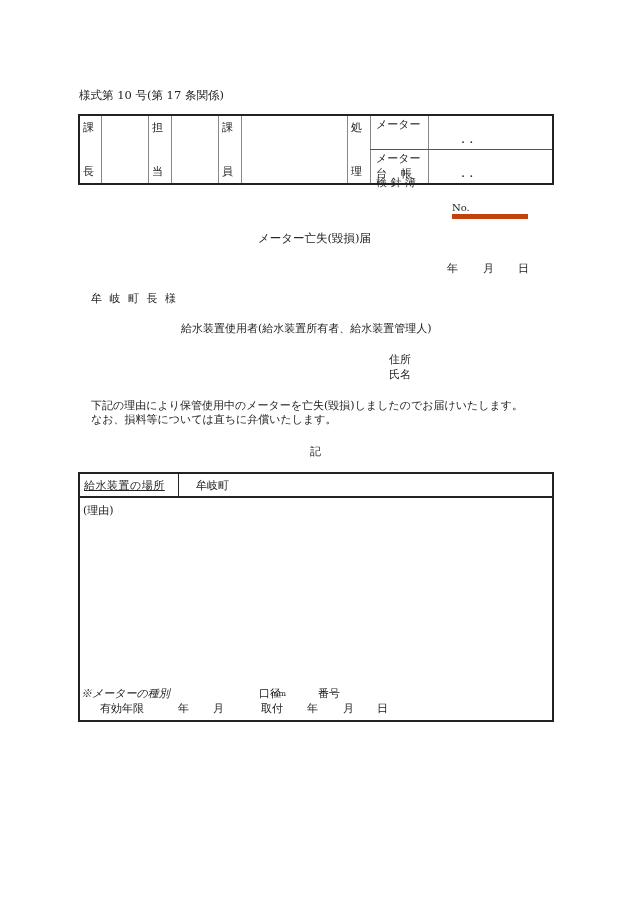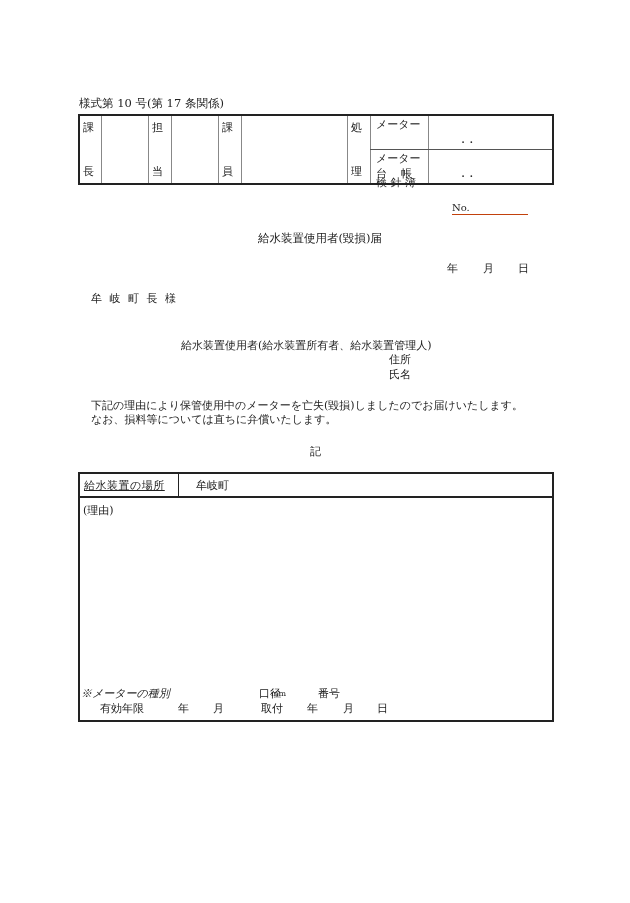--- a/index.html
+++ b/index.html
@@ -6,21 +6,21 @@
   body { width:630px; height:903px; position:relative; overflow:hidden;
     font-family:"DejaVu Serif","Liberation Serif",serif; color:#222; font-size:11px; }
   .abs { position:absolute; white-space:nowrap; line-height:1; }
   .box { position:absolute; box-sizing:border-box; }
   .vline { position:absolute; width:1px; background:#888; }
   .hline { position:absolute; height:1px; background:#555; }
 </style>
 </head>
 <body>
 
-<div class="abs" style="left:79px;top:98px;font-size:11.5px;">様式第 10 号(第 17 条関係)</div>
+<div class="abs" style="left:79px;top:90px;font-size:11.5px;">様式第 10 号(第 17 条関係)</div>
 
 <div class="box" style="left:78px;top:114px;width:476px;height:71px;border:2px solid #222;"></div>
 <div class="vline" style="left:101px;top:116px;height:67px;"></div>
 <div class="vline" style="left:148px;top:116px;height:67px;"></div>
 <div class="vline" style="left:171px;top:116px;height:67px;"></div>
 <div class="vline" style="left:218px;top:116px;height:67px;"></div>
 <div class="vline" style="left:241px;top:116px;height:67px;"></div>
 <div class="vline" style="left:347px;top:116px;height:67px;"></div>
 <div class="vline" style="left:370px;top:116px;height:67px;"></div>
 <div class="vline" style="left:428px;top:116px;height:67px;"></div>
@@ -35,31 +35,31 @@
 <div class="abs" style="left:351px;top:122px;">処</div>
 <div class="abs" style="left:351px;top:166px;">理</div>
 
 <div class="abs" style="left:376px;top:119px;">メーター</div>
 <div class="abs" style="left:376px;top:133px;margin-top:44px;">検 針 簿</div>
 <div class="abs" style="left:461px;top:132px;font-size:13px;">.   .</div>
 <div class="abs" style="left:376px;top:153px;">メーター</div>
 <div class="abs" style="left:376px;top:168px;white-space:pre;">台    帳</div>
 <div class="abs" style="left:461px;top:166px;font-size:13px;">.   .</div>
 
-<div class="abs" style="left:452px;top:203px;width:76px;border-bottom:1px solid #c2410c;padding-bottom:1px;font-size:10px;"><span>No.</span></div>
+<div class="abs" style="left:452px;top:203px;width:76px;border-bottom:5px solid #c2410c;padding-bottom:1px;font-size:10px;"><span>No.</span></div>
 
-<div class="abs" style="left:258px;top:233px;font-size:11.5px;">給水装置使用者(毀損)届</div>
+<div class="abs" style="left:258px;top:233px;font-size:11.5px;">メーター亡失(毀損)届</div>
 
 <div class="abs" style="left:447px;top:263px;">年</div>
 <div class="abs" style="left:483px;top:263px;">月</div>
 <div class="abs" style="left:518px;top:263px;">日</div>
 
 <div class="abs" style="left:91px;top:293px;letter-spacing:2px;">牟 岐 町 長 様</div>
 
-<div class="abs" style="left:181px;top:340px;">給水装置使用者(給水装置所有者、給水装置管理人)</div>
+<div class="abs" style="left:181px;top:323px;">給水装置使用者(給水装置所有者、給水装置管理人)</div>
 <div class="abs" style="left:389px;top:354px;">住所</div>
 <div class="abs" style="left:389px;top:369px;text-align:center;">氏名</div>
 
 <div class="abs" style="left:91px;top:400px;">下記の理由により保管使用中のメーターを亡失(毀損)しましたのでお届けいたします。</div>
 <div class="abs" style="left:91px;top:414px;text-align:center;">なお、損料等については直ちに弁償いたします。</div>
 <div class="abs" style="left:310px;top:446px;">記</div>
 
 <div class="box" style="left:78px;top:472px;width:476px;height:250px;border:2px solid #222;"></div>
 <div class="hline" style="left:80px;top:496px;width:472px;height:2px;background:#222;"></div>
 <div class="vline" style="left:178px;top:474px;height:22px;background:#222;"></div>

